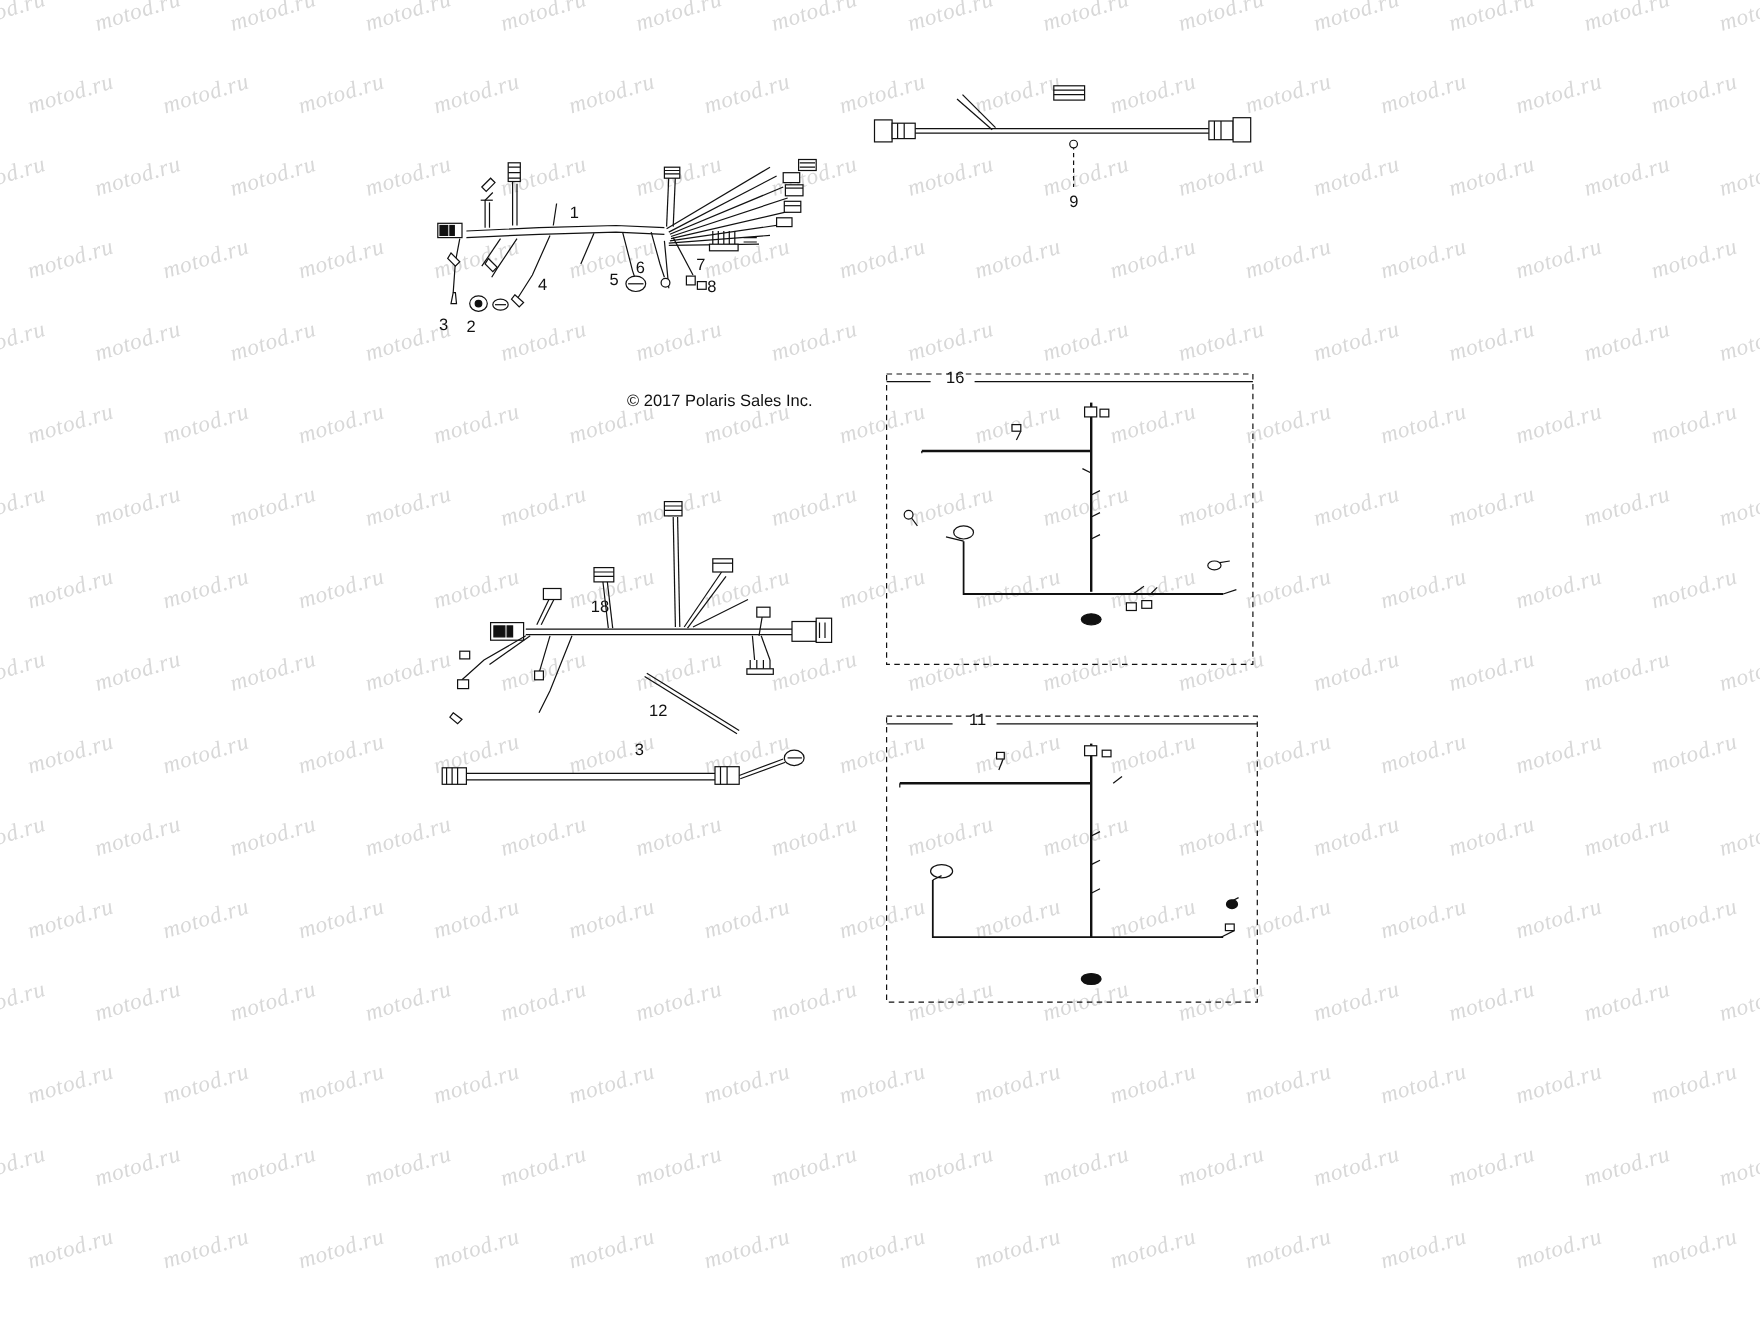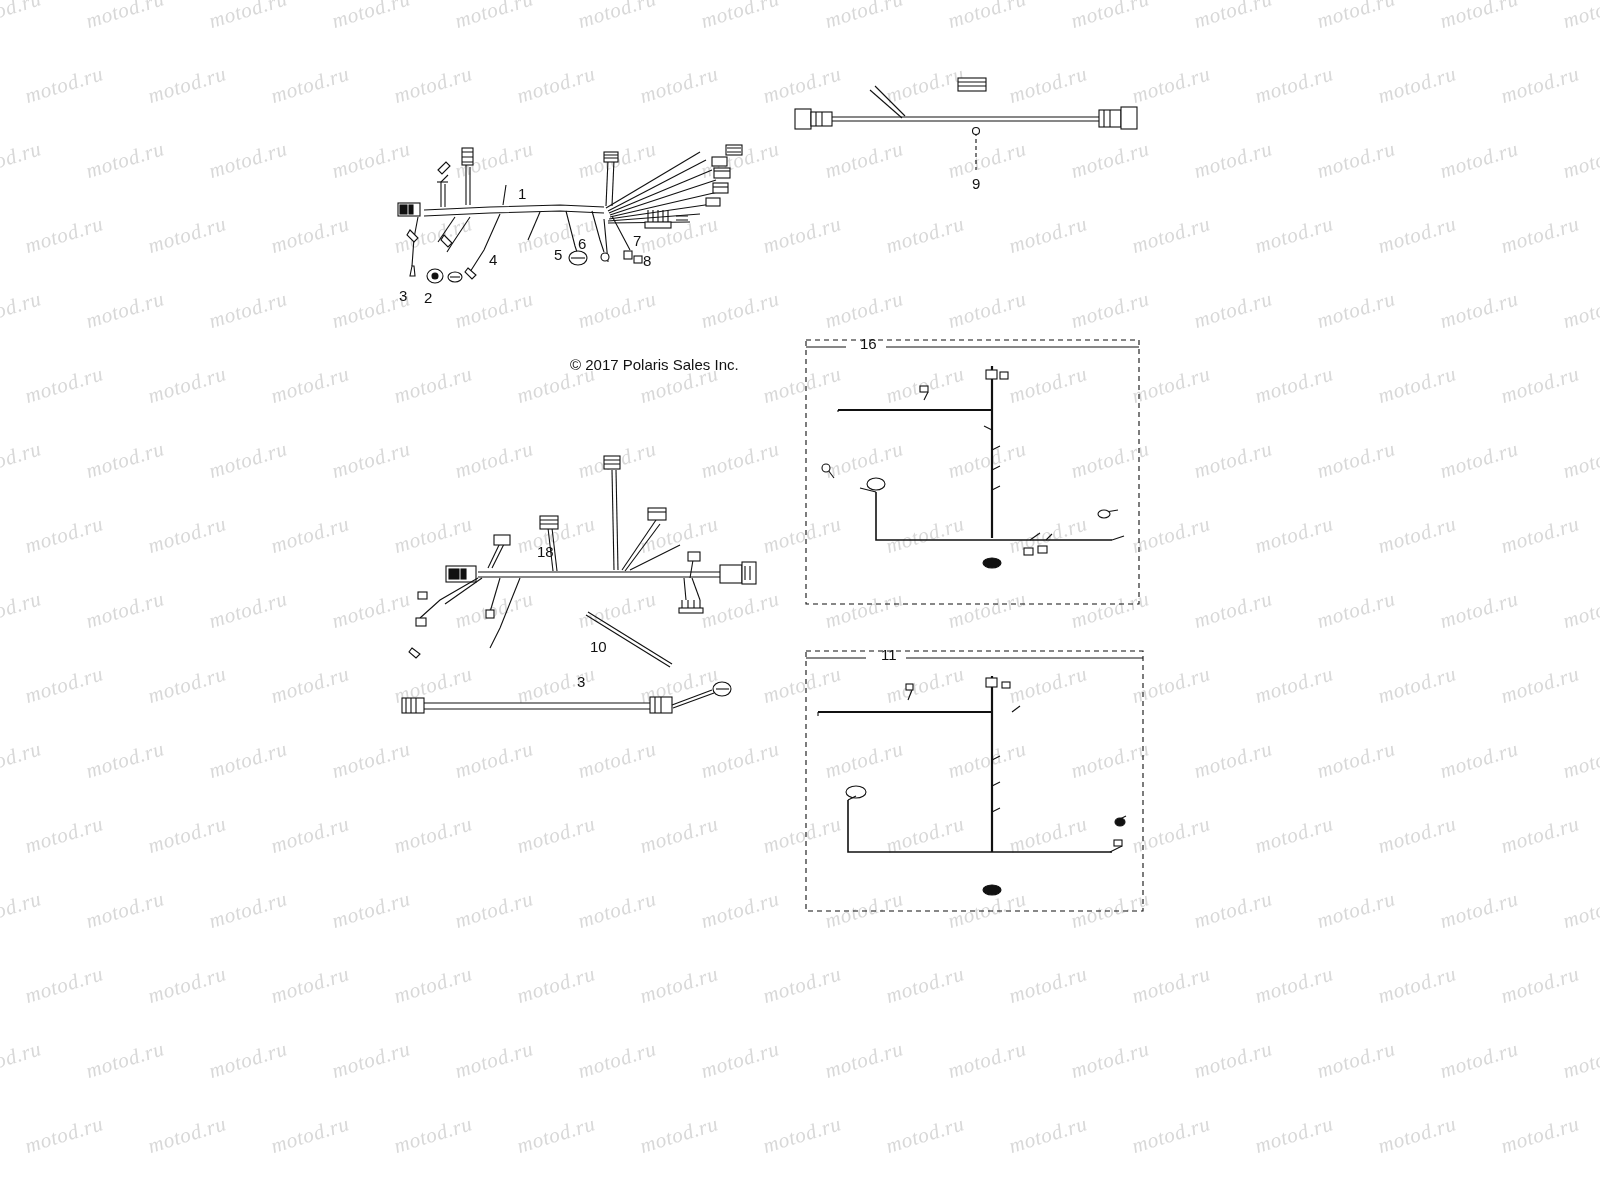--- a/index.html
+++ b/index.html
@@ -460,19 +460,19 @@
   <div class="lbl" style="left:424px;top:289px">2</div>
   <div class="lbl" style="left:399px;top:287px">3</div>
   <div class="lbl" style="left:489px;top:251px">4</div>
   <div class="lbl" style="left:554px;top:246px">5</div>
   <div class="lbl" style="left:578px;top:235px">6</div>
   <div class="lbl" style="left:633px;top:232px">7</div>
   <div class="lbl" style="left:643px;top:252px">8</div>
   <div class="lbl" style="left:972px;top:175px">9</div>
   <div class="lbl" style="left:537px;top:543px">18</div>
   <div class="lbl" style="left:577px;top:673px">3</div>
-  <div class="lbl" style="left:590px;top:638px">10</div>
+  <div class="lbl" style="left:590px;top:638px">12</div>
   <div class="lbl" style="left:860px;top:335px">16</div>
   <div class="lbl" style="left:881px;top:646px">11</div>
 
   <div class="copy" style="left:570px;top:356px">© 2017 Polaris Sales Inc.</div>
 
 </div>
 
 </body></html>

